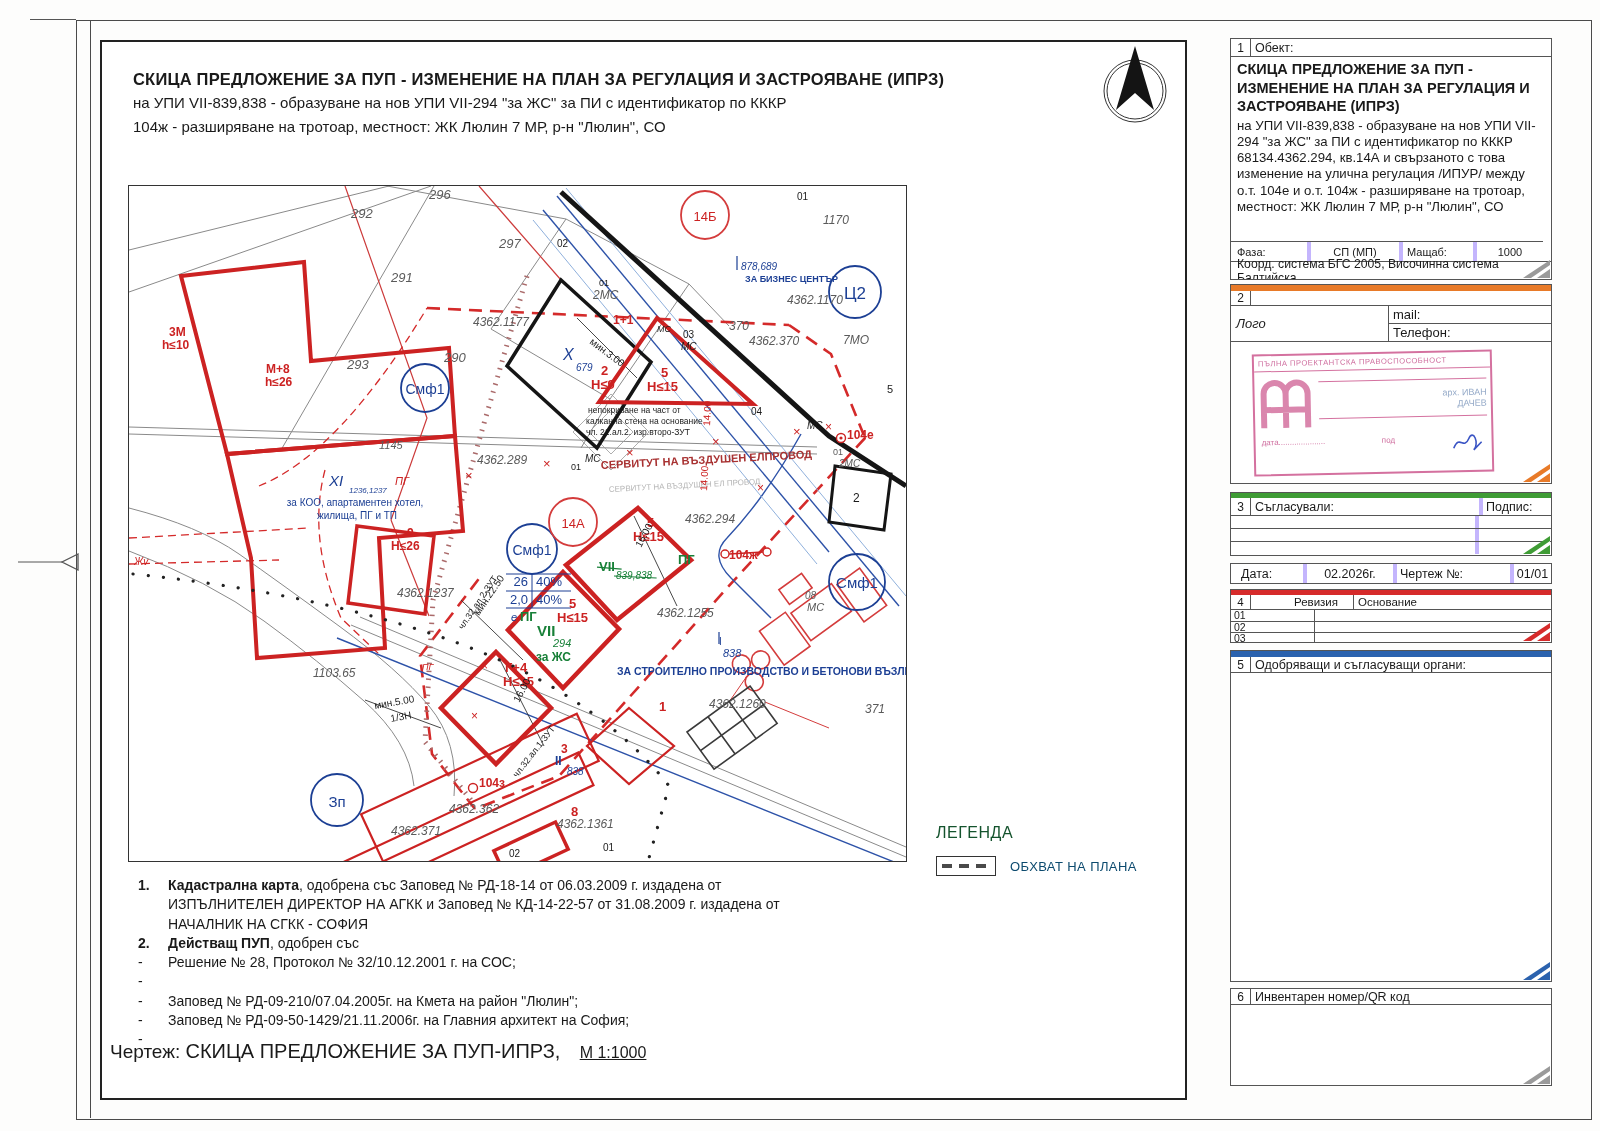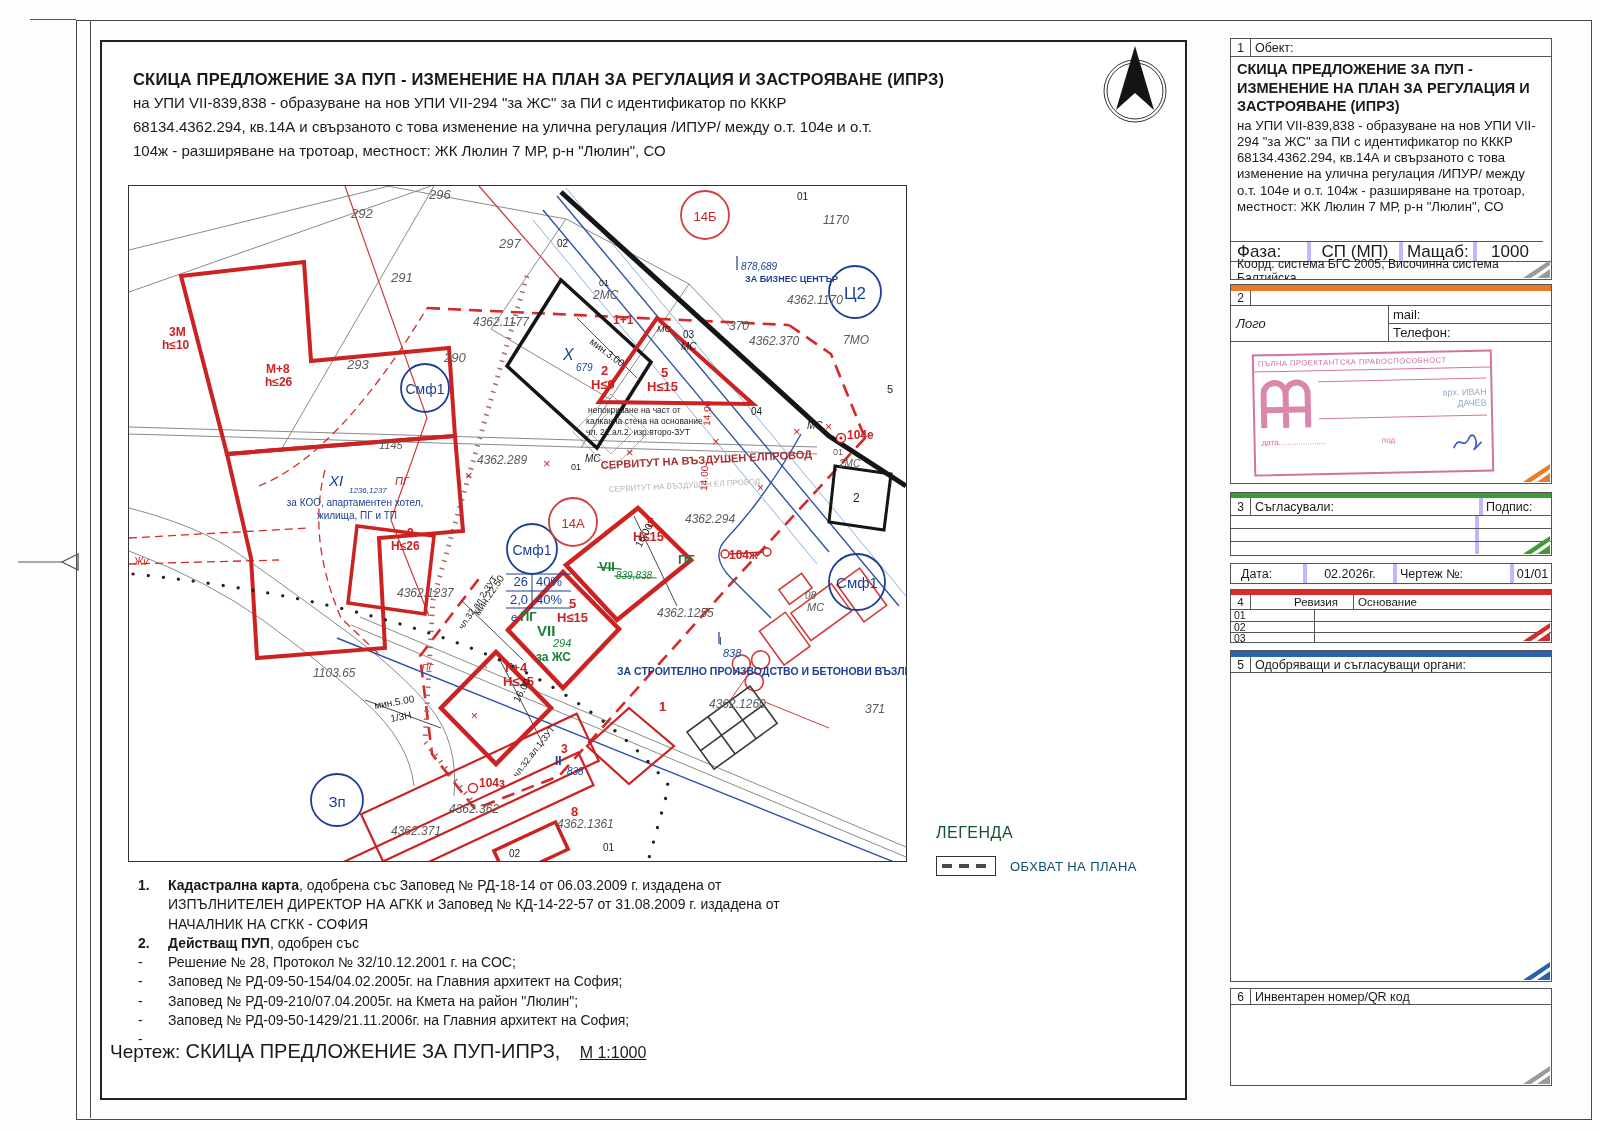--- a/index.html
+++ b/index.html
@@ -74,21 +74,20 @@
   <svg width="62" height="24">
       <line x1="0" y1="12" x2="44" y2="12" stroke="#555" stroke-width="1"></line>
       <path d="M60,4 L44,12 L60,20 Z" fill="none" stroke="#555" stroke-width="1.3"></path>
     </svg>
 </div>
 <div class="abs draw-frame"></div>
 
 <div class="abs hdr">
   <div class="t1">СКИЦА ПРЕДЛОЖЕНИЕ ЗА ПУП - ИЗМЕНЕНИЕ НА ПЛАН ЗА РЕГУЛАЦИЯ И ЗАСТРОЯВАНЕ  (ИПРЗ)</div>
   <div class="t2">на УПИ VII-839,838 - образуване на нов УПИ VII-294 "за ЖС" за ПИ с идентификатор по КККР</div>
-  <div class="t2">68134.4362.294, кв.14А и свързаното с това изменение на улична регулация /ИПУР/ между о.т. 104е и о.т.</div>
   <div class="t2">104ж - разширяване на тротоар, местност: ЖК Люлин 7 МР, р-н "Люлин", СО</div>
 </div>
 
 <div class="abs nmark">
   <svg width="84" height="90">
     <circle cx="42" cy="49" r="31" fill="none" stroke="#333" stroke-width="1"></circle>
     <circle cx="42" cy="49" r="28" fill="none" stroke="#333" stroke-width="1"></circle>
     <polygon points="42,4 61,68 42,51 23,68" fill="#141414"></polygon>
   </svg>
 </div>
@@ -366,21 +365,20 @@
     <div class="note-row">
       <span class="note-num nb">2.</span>
       <span class="note-text"><b>Действащ ПУП</b>, одобрен със</span>
     </div>
     <div class="note-row">
       <span class="note-num">-</span>
       <span class="note-text">Решение № 28, Протокол № 32/10.12.2001 г. на СОС;</span>
     </div>
     <div class="note-row">
       <span class="note-num">-</span>
-      <span class="note-text">Заповед № РД-09-50-154/04.02.2005г. на Главния архитект на София;</span>
     </div>
     <div class="note-row">
       <span class="note-num">-</span>
       <span class="note-text">Заповед № РД-09-210/07.04.2005г. на Кмета на район "Люлин";</span>
     </div>
     <div class="note-row">
       <span class="note-num">-</span>
       <span class="note-text">Заповед № РД-09-50-1429/21.11.2006г. на Главния архитект на София;</span>
     </div>
     <div class="note-row">
@@ -396,21 +394,21 @@
 
 <div class="abs tb">
 
   <div class="box" style="top:38px;height:242px;">
     <div class="rowf bb" style="height:18px;">
       <div class="cell num">1</div>
       <div class="cell lbl">Обект:</div>
     </div>
     <div class="s1-title">СКИЦА ПРЕДЛОЖЕНИЕ ЗА ПУП - ИЗМЕНЕНИЕ НА ПЛАН ЗА РЕГУЛАЦИЯ И ЗАСТРОЯВАНЕ  (ИПРЗ)</div>
     <div class="s1-body">на УПИ VII-839,838 - образуване на нов УПИ VII-294 "за ЖС" за ПИ с идентификатор по КККР 68134.4362.294, кв.14А и свързаното с това изменение на улична регулация /ИПУР/ между о.т. 104е и о.т. 104ж - разширяване на тротоар, местност: ЖК Люлин 7 МР, р-н "Люлин", СО</div>
-    <div class="rowf bt" style="height:20px;position:absolute;bottom:18px;left:0;right:8px;font-size:17px;">
+    <div class="rowf bt" style="height:20px;position:absolute;bottom:18px;left:0;right:8px;font-size:11px;">
       <div class="cell" style="width:76px;padding-left:6px;">Фаза:</div>
       <div class="cell bl" style="width:92px;justify-content:center;">СП (МП)</div>
       <div class="cell bl" style="width:74px;padding-left:4px;">Мащаб:</div>
       <div class="cell bl" style="flex:1;justify-content:center;">1000</div>
     </div>
     <div class="rowf bt" style="height:18px;position:absolute;bottom:0;left:0;right:0;font-size:12.2px;padding-left:6px;">Коорд. система БГС 2005, Височинна система Балтийска</div>
     <div class="c1" style="border-color:transparent transparent #9a9a9a transparent;"></div>
     <div class="c2"></div>
     <div class="c3" style="border-color:transparent transparent #9a9a9a transparent;"></div>
   </div>

